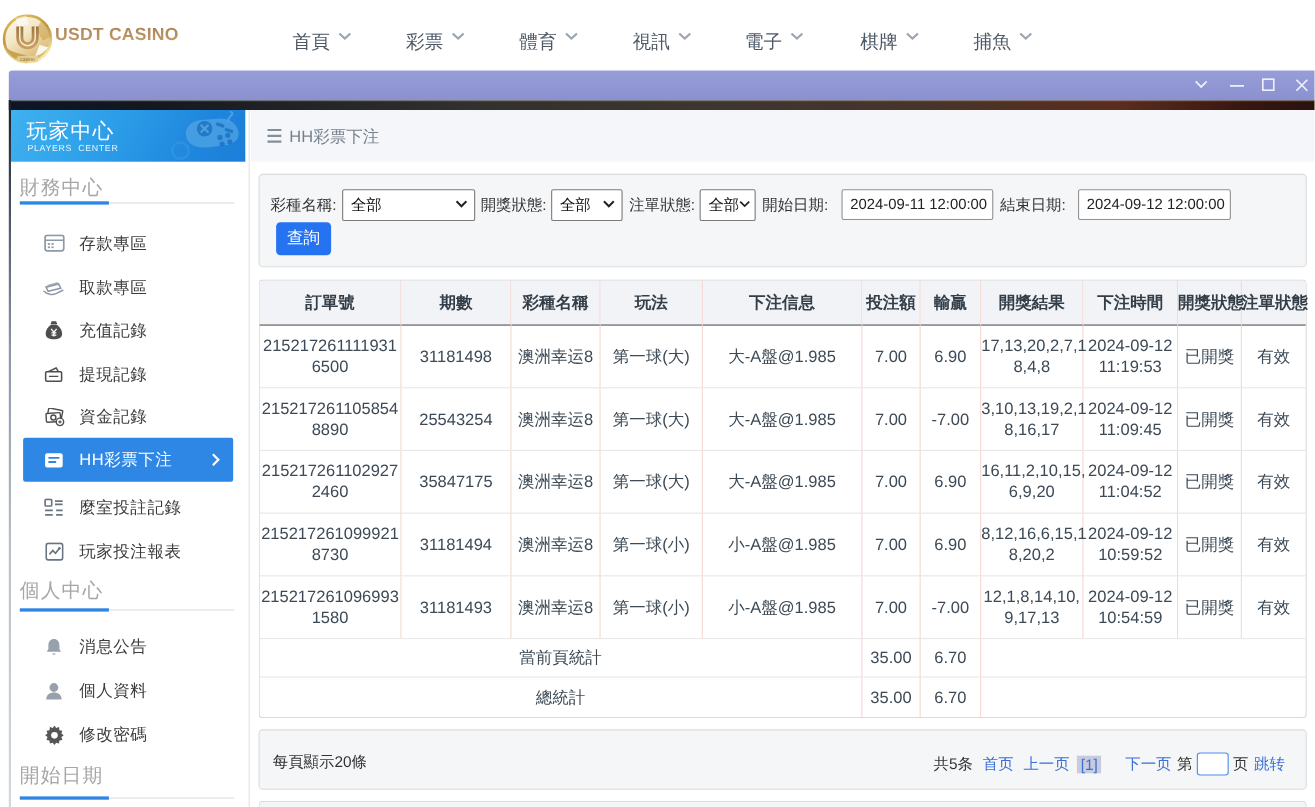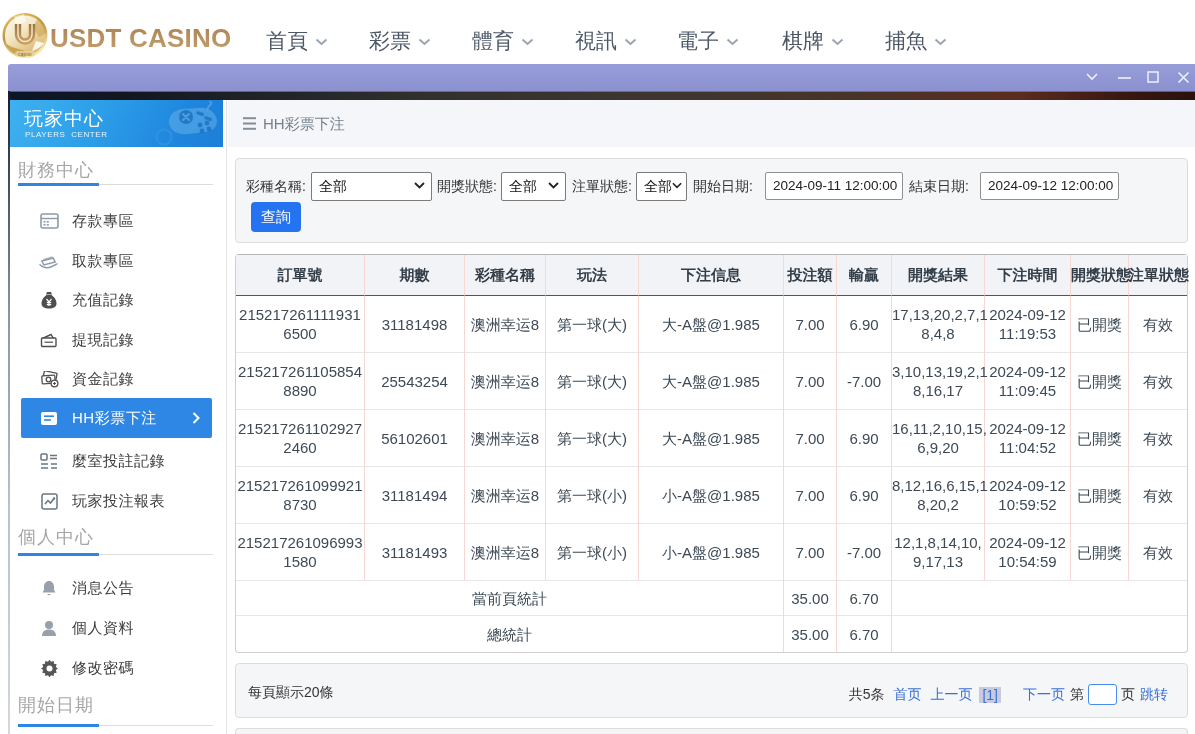--- a/index.html
+++ b/index.html
@@ -2,21 +2,21 @@
 <html><head>
 <meta charset="utf-8">
 <style>
 * { margin:0; padding:0; box-sizing:border-box; }
 html,body { width:1195px; height:734px; overflow:hidden; background:#fff;
   font-family:"Liberation Sans", sans-serif; }
 .abs { position:absolute; }
 
 
 #topbar { position:absolute; left:0; top:0; width:1195px; height:64px; background:#fff; }
-.navitem { position:absolute; top:27px; font-size:21px; color:#4d5866; display:flex; align-items:center; }
+.navitem { position:absolute; top:27px; font-size:17px; color:#4d5866; display:flex; align-items:flex-start; }
 .navitem svg { margin-left:7px; margin-top:2px; }
 
 
 #win { position:absolute; left:8px; top:64px; width:1187px; height:670px; }
 #winborder { position:absolute; left:0; top:27px; width:2px; height:643px;
   background:linear-gradient(#141e2c 0%, #3c4856 12%, #8a96a4 35%, #b9c1c9 65%, #d2d8de 100%); }
 #titlebar { position:absolute; left:0; top:0; width:1187px; height:27px; border-radius:3px 0 0 0;
   background:linear-gradient(#979dd8, #8b91cf); }
 #darkstrip { position:absolute; left:0; top:27px; width:1187px; height:9px;
   background:linear-gradient(90deg, #0c1626 0%, #131720 10%, #32312e 36%, #3e3630 55%, #473429 70%, #5a2d1f 85%, #36160f 95%, #2b120d 100%);
@@ -105,21 +105,21 @@
     <circle cx="23" cy="22.5" r="21.3" fill="url(#goldface)" stroke="url(#goldring)" stroke-width="2.4"></circle>
     <path d="M4 31 A21.5 21.5 0 0 0 23 44 L23 38 L10 34 Z" fill="#c59a40" opacity="0.85"></path>
     <path d="M12 3.5 L22 1 L24 9 L14 12 Z" fill="#fff" opacity="0.5"></path>
     <path d="M36 5 A21.5 21.5 0 0 1 44.5 20 L37 24 L31 14 Z" fill="#c59a40" opacity="0.5"></path>
     <path d="M30 38 A21.5 21.5 0 0 0 42 30 L34 28 Z" fill="#fff" opacity="0.85"></path>
     <path d="M16 11 v10.5 a7 7 0 0 0 14 0 v-10.5" fill="none" stroke="url(#goldu)" stroke-width="6.4"></path>
     <path d="M16 11 v10.5 a7 7 0 0 0 14 0 v-10.5" fill="none" stroke="#f7ecd0" stroke-width="1.4"></path>
     <rect x="13" y="38" width="20" height="5.5" rx="2.7" fill="#e7d3a0" opacity="0.8"></rect>
     <text x="23" y="42.6" font-size="4.6" text-anchor="middle" fill="#8d6a38">casino</text>
   </svg>
-  <div class="abs" id="wordmark" style="left:50px;top:23px;font-size:26px;font-weight:bold;letter-spacing:0.2px;
+  <div class="abs" id="wordmark" style="left:50px;top:23px;font-size:16px;font-weight:bold;letter-spacing:0.2px;
     background:linear-gradient(#a97f4e,#c9a272);-webkit-background-clip:text;color:transparent;">USDT CASINO</div>
   <div class="navitem" style="left:266px">首頁<svg width="13" height="8" viewBox="0 0 13 8">
         <path d="M1.5 1.5 L6.5 6 L11.5 1.5" fill="none" stroke="#9aa4b2" stroke-width="2"></path>
       </svg></div>
   <div class="navitem" style="left:369px">彩票<svg width="13" height="8" viewBox="0 0 13 8">
         <path d="M1.5 1.5 L6.5 6 L11.5 1.5" fill="none" stroke="#9aa4b2" stroke-width="2"></path>
       </svg></div>
   <div class="navitem" style="left:472px">體育<svg width="13" height="8" viewBox="0 0 13 8">
         <path d="M1.5 1.5 L6.5 6 L11.5 1.5" fill="none" stroke="#9aa4b2" stroke-width="2"></path>
       </svg></div>
@@ -399,21 +399,21 @@
                 <td>大-A盤@1.985</td>
                 <td>7.00</td>
                 <td>-7.00</td>
                 <td>3,10,13,19,2,1<br>8,16,17</td>
                 <td>2024-09-12<br>11:09:45</td>
                 <td>已開獎</td>
                 <td>有效</td>
           </tr>
           <tr>
             <td>215217261102927<br>2460</td>
-                <td>56102601</td>
+                <td>35847175</td>
                 <td>澳洲幸运8</td>
                 <td>第一球(大)</td>
                 <td>大-A盤@1.985</td>
                 <td>7.00</td>
                 <td>6.90</td>
                 <td>16,11,2,10,15,<br>6,9,20</td>
                 <td>2024-09-12<br>11:04:52</td>
                 <td>已開獎</td>
                 <td>有效</td>
           </tr>

